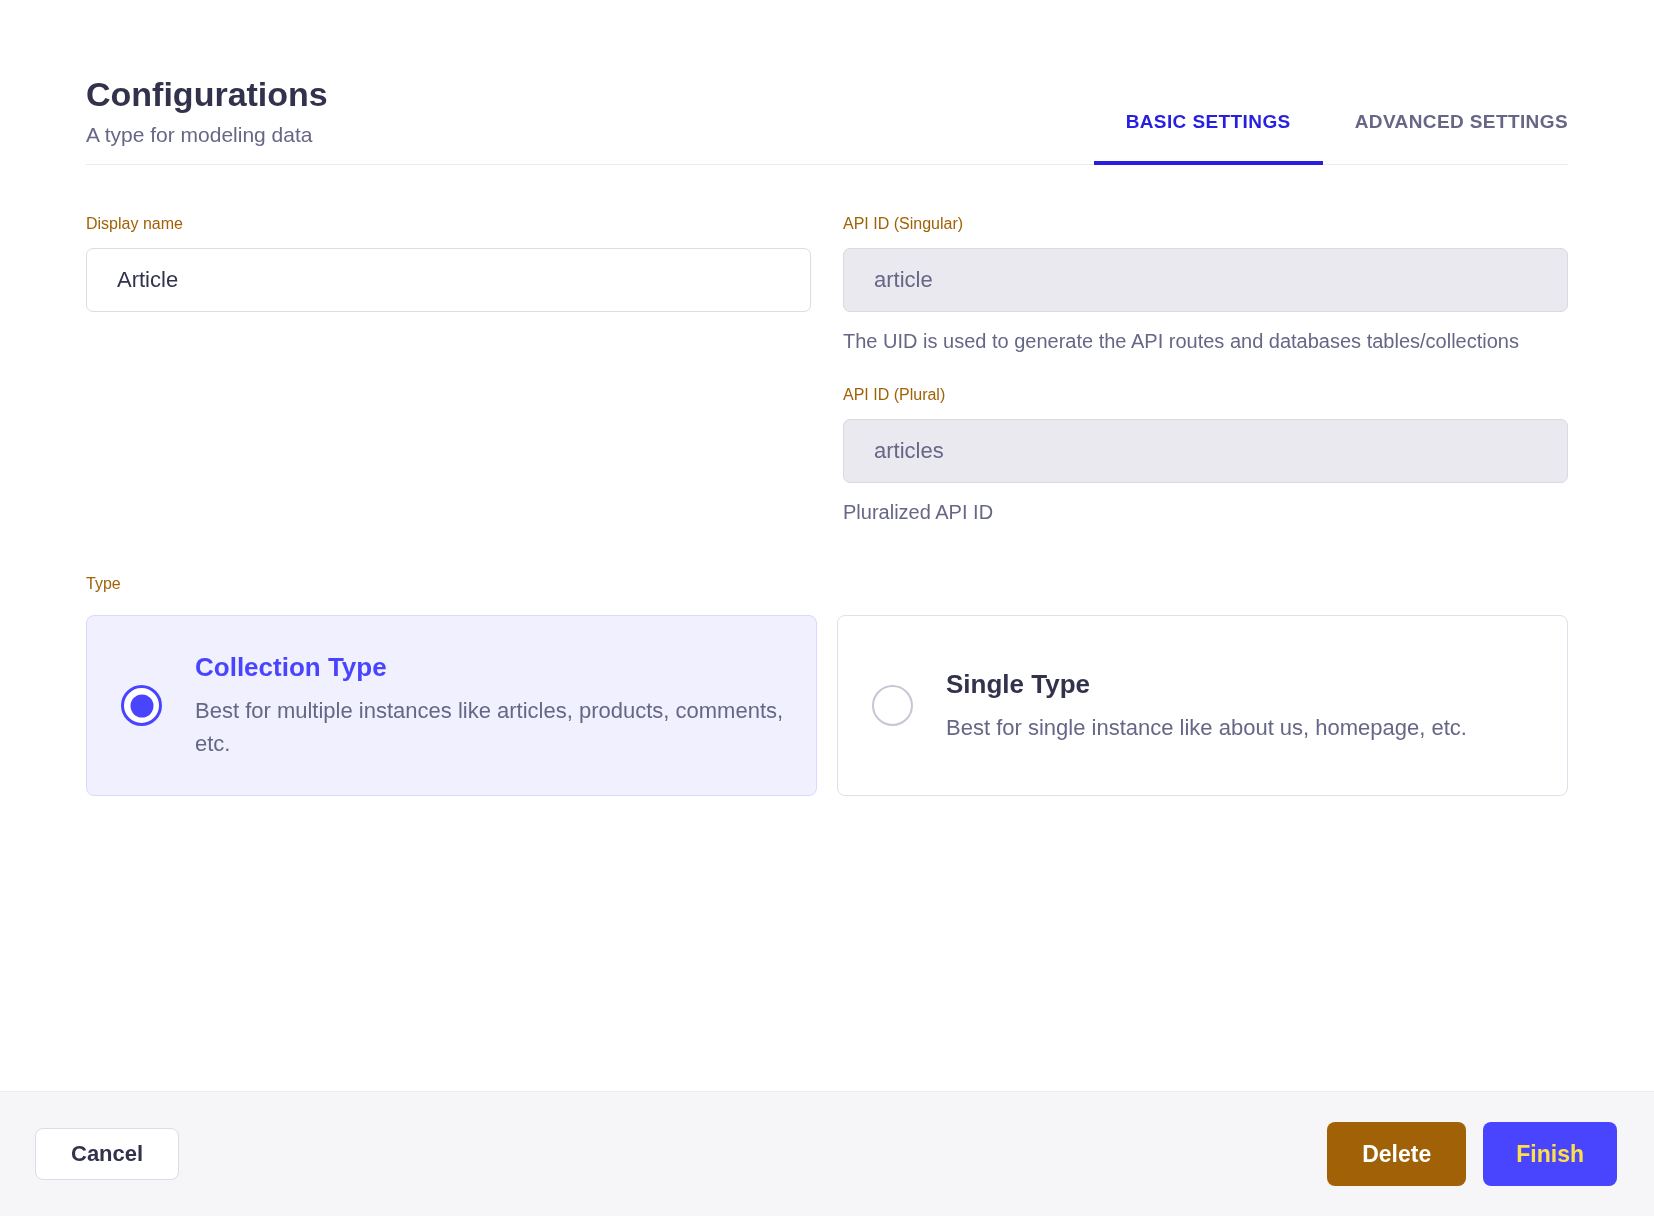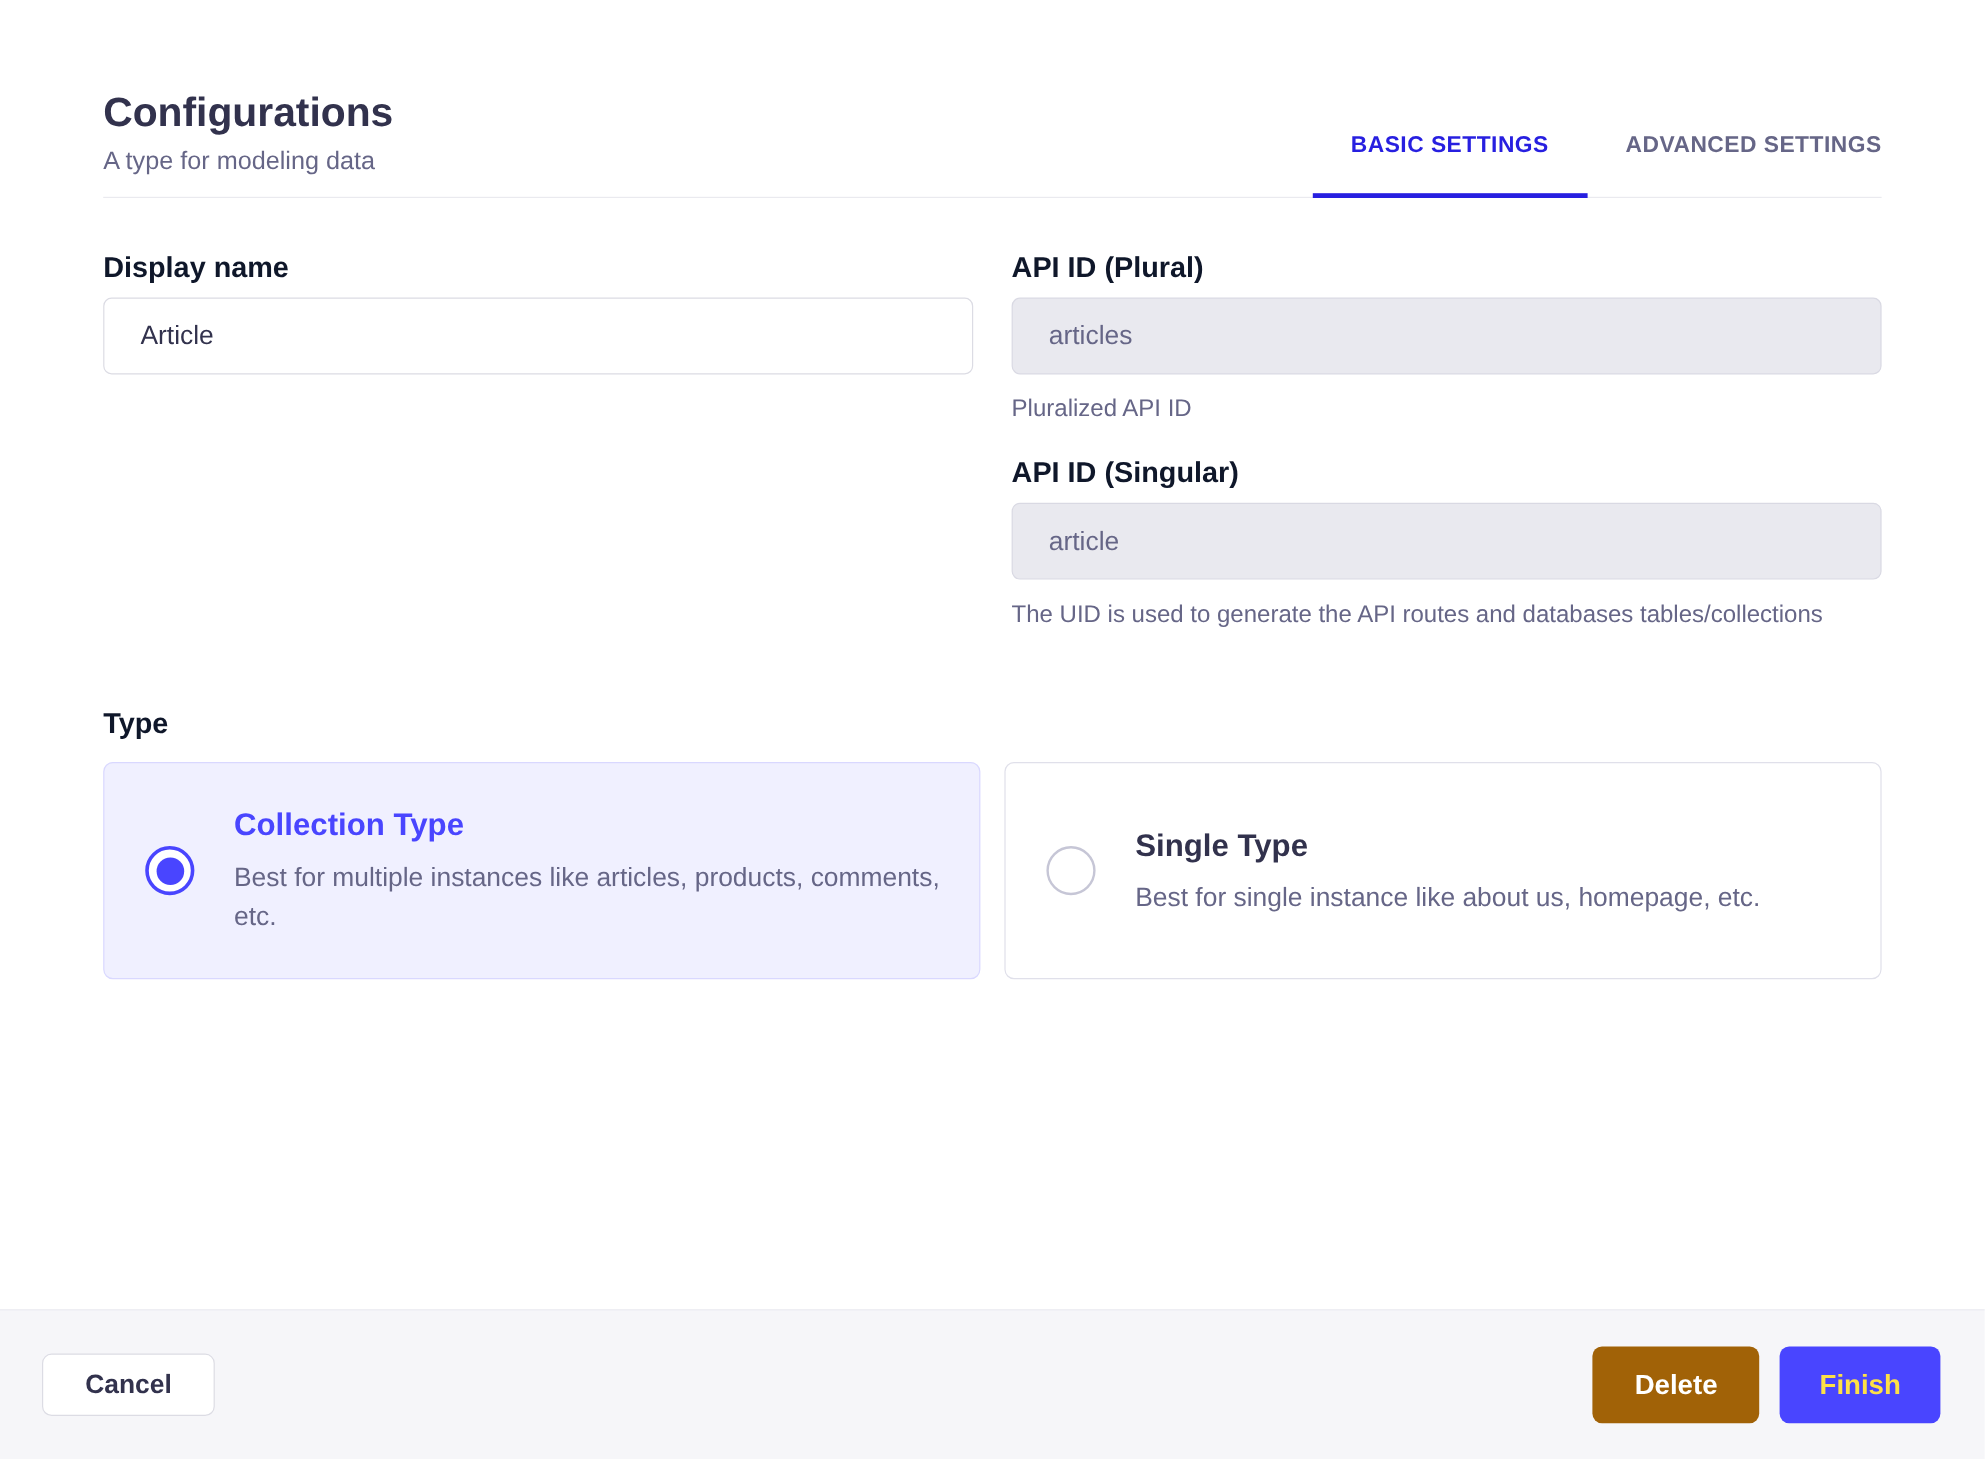--- a/index.html
+++ b/index.html
@@ -77,23 +77,23 @@
   .tab:last-child { padding-right: 0; }
 
   .form-grid {
     margin-top: 48px;
     display: grid;
     grid-template-columns: 1fr 1fr;
     column-gap: 32px;
   }
   .field-label {
     display: block;
-    font-size: 24px;
-    font-weight: bold;
-    color: #0f172a;
+    font-size: 16px;
+    font-weight: normal;
+    color: #a16207;
     margin-bottom: 13px;
     line-height: 22px;
   }
   .text-input {
     width: 100%;
     height: 64px;
     border: 1px solid #dcdce4;
     border-radius: 7px;
     background: #ffffff;
     padding: 0 30px;
@@ -103,21 +103,21 @@
     outline: none;
   }
   .text-input:disabled {
     background: #e9e9ef;
     border-color: #d9d9e3;
     color: #666687;
   }
   .hint { margin-top: 14px; font-size: 20px; line-height: 30px; color: #666687; }
   .stacked-field + .stacked-field { margin-top: 28px; }
 
-  .type-section { margin-top: 66px; }
+  .type-section { margin-top: 46px; }
   .type-section .field-label { margin-bottom: 20px; }
   .cards {
     display: grid;
     grid-template-columns: 1fr 1fr;
     column-gap: 20px;
   }
   .type-card {
     height: 181px;
     border-radius: 8px;
     border: 1px solid #e0e0ea;
@@ -216,29 +216,29 @@
     </div>
 
     <div class="form-grid">
       <div class="stacked-field">
         <label class="field-label">Display name</label>
         <input class="text-input" type="text" value="Article" style="">
       </div>
 
       <div>
         <div class="stacked-field">
+          <label class="field-label">API ID (Singular)</label>
+          <input class="text-input" type="text" disabled="" value="article" style="">
+          <p class="hint">The UID is used to generate the API routes and databases tables/collections</p>
+        </div>
+
+        <div class="stacked-field">
           <label class="field-label">API ID (Plural)</label>
           <input class="text-input" type="text" disabled="" value="articles" style="">
           <p class="hint">Pluralized API ID</p>
-        </div>
-
-        <div class="stacked-field">
-          <label class="field-label">API ID (Singular)</label>
-          <input class="text-input" type="text" disabled="" value="article" style="">
-          <p class="hint">The UID is used to generate the API routes and databases tables/collections</p>
         </div>
       </div>
     </div>
 
     <div class="type-section">
       <label class="field-label">Type</label>
       <div class="cards">
 
         <div class="type-card selected">
           <span class="radio checked"></span>

